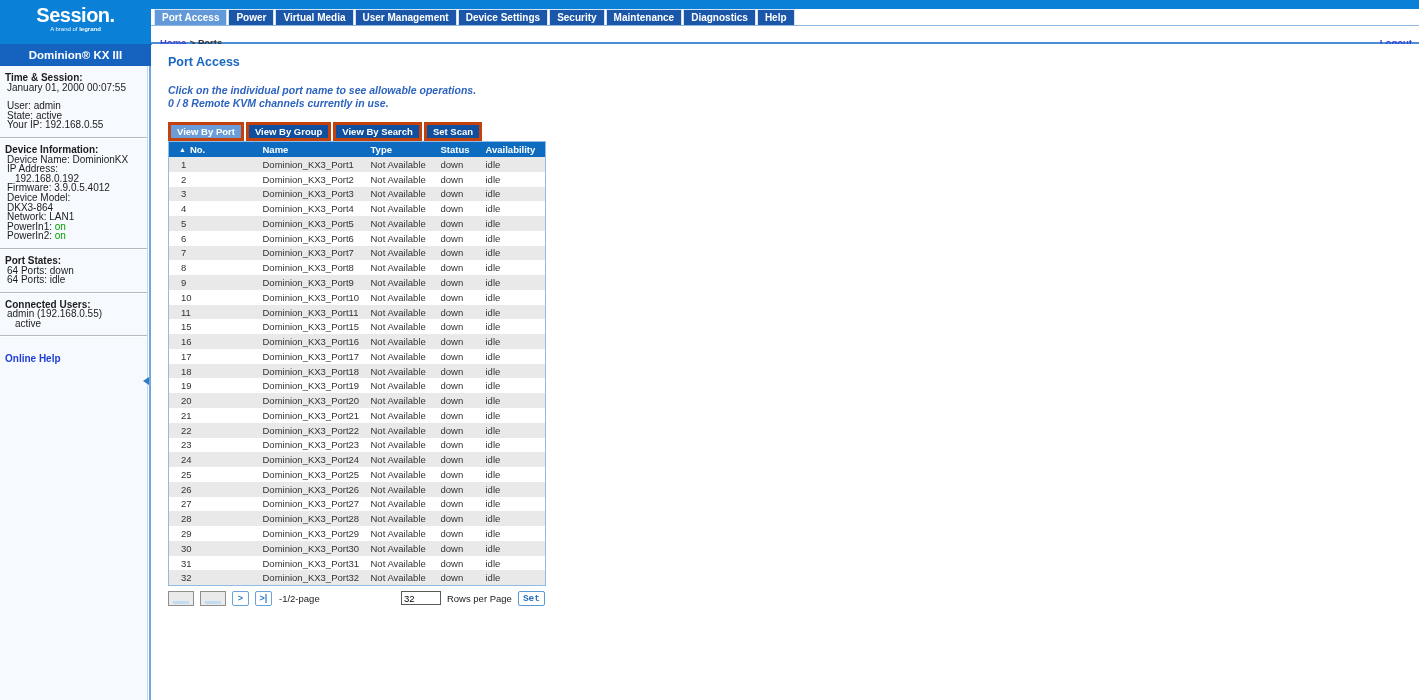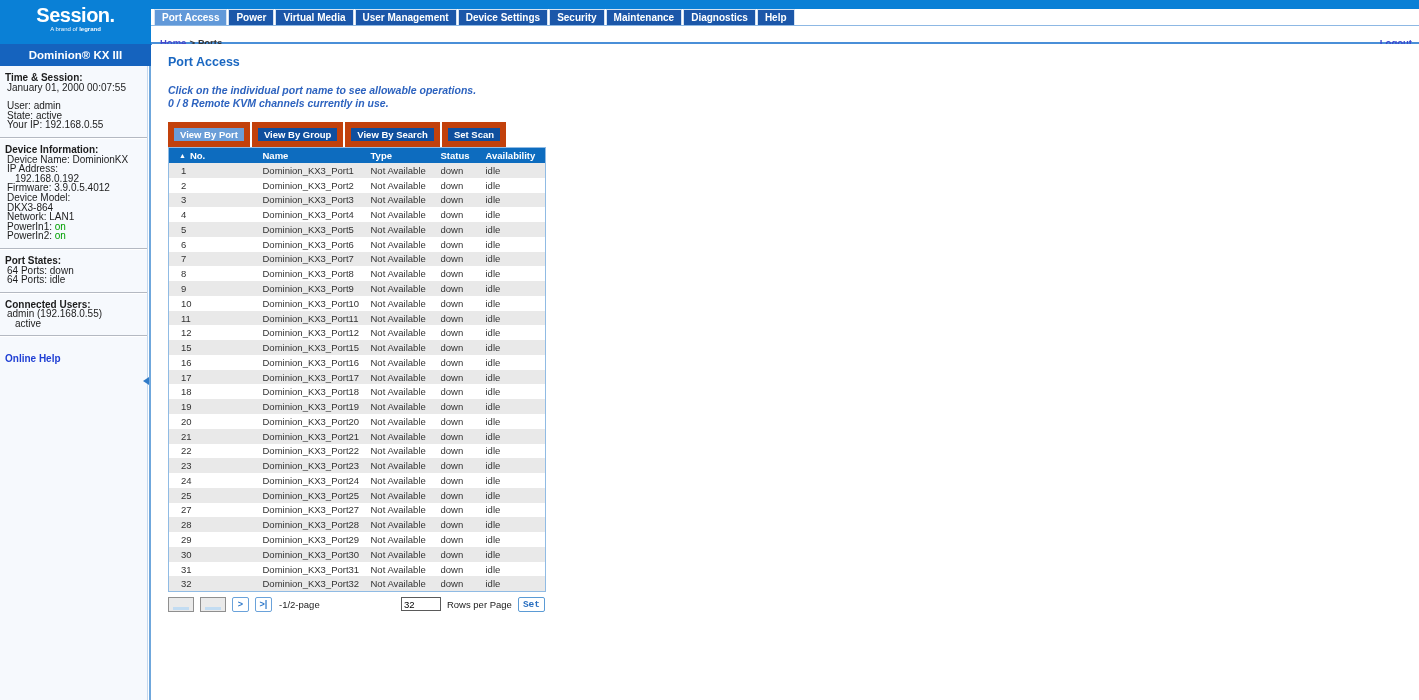--- a/index.html
+++ b/index.html
@@ -48,21 +48,21 @@
                   border-right:6px solid #2f7bc8;}
 
   
   #main{position:absolute;left:152px;top:44px;width:1267px;height:656px;background:#fff;
         padding-left:16px;box-sizing:border-box;}
   #page-title{margin:11px 0 0 0;font-size:12.5px;font-weight:bold;color:#1a67c1;}
   #instructions{margin-top:15px;color:#2d63bf;font-weight:bold;font-style:italic;
                 font-size:10.5px;line-height:12.5px;}
   #view-tabs{margin-top:13px;display:flex;}
   .view-tab{background:#0f4f9e;color:#fff;font-size:9.5px;font-weight:bold;line-height:11px;
-            padding:1px 6px;border:6px solid #c2410c;margin-right:2px;white-space:nowrap;cursor:pointer;}
+            padding:1px 6px;border:3px solid #c2410c;margin-right:2px;white-space:nowrap;cursor:pointer;}
   .view-tab.active{background:#6b9ed8;}
 
   #port-table{width:377px;border-collapse:collapse;table-layout:fixed;border:1px solid #90bbe4;}
   #port-table th{background:#0d6cbf;color:#fff;font-size:9.5px;font-weight:bold;text-align:left;
                  height:15px;padding:0;cursor:pointer;}
   #port-table th.first{padding-left:10px;}
   .sort-icon{font-size:7px;margin-right:4px;position:relative;top:-1px;}
   #port-table td{font-size:9.5px;color:#333;padding:0;white-space:nowrap;overflow:hidden;}
   #port-table td.first{padding-left:12px;}
   #port-table tbody tr{height:14.78px;}
@@ -264,27 +264,20 @@
           <td>idle</td>
         </tr>
         <tr>
           <td class="first">11</td>
           <td class="name-cell">Dominion_KX3_Port11</td>
           <td>Not Available</td>
           <td>down</td>
           <td>idle</td>
         </tr>
         <tr>
-          <td class="first">12</td>
-          <td class="name-cell">Dominion_KX3_Port12</td>
-          <td>Not Available</td>
-          <td>down</td>
-          <td>idle</td>
-        </tr>
-        <tr>
           <td class="first">15</td>
           <td class="name-cell">Dominion_KX3_Port15</td>
           <td>Not Available</td>
           <td>down</td>
           <td>idle</td>
         </tr>
         <tr>
           <td class="first">16</td>
           <td class="name-cell">Dominion_KX3_Port16</td>
           <td>Not Available</td>
@@ -343,20 +336,27 @@
         <tr>
           <td class="first">24</td>
           <td class="name-cell">Dominion_KX3_Port24</td>
           <td>Not Available</td>
           <td>down</td>
           <td>idle</td>
         </tr>
         <tr>
           <td class="first">25</td>
           <td class="name-cell">Dominion_KX3_Port25</td>
+          <td>Not Available</td>
+          <td>down</td>
+          <td>idle</td>
+        </tr>
+        <tr>
+          <td class="first">26</td>
+          <td class="name-cell">Dominion_KX3_Port26</td>
           <td>Not Available</td>
           <td>down</td>
           <td>idle</td>
         </tr>
         <tr>
           <td class="first">27</td>
           <td class="name-cell">Dominion_KX3_Port27</td>
           <td>Not Available</td>
           <td>down</td>
           <td>idle</td>

